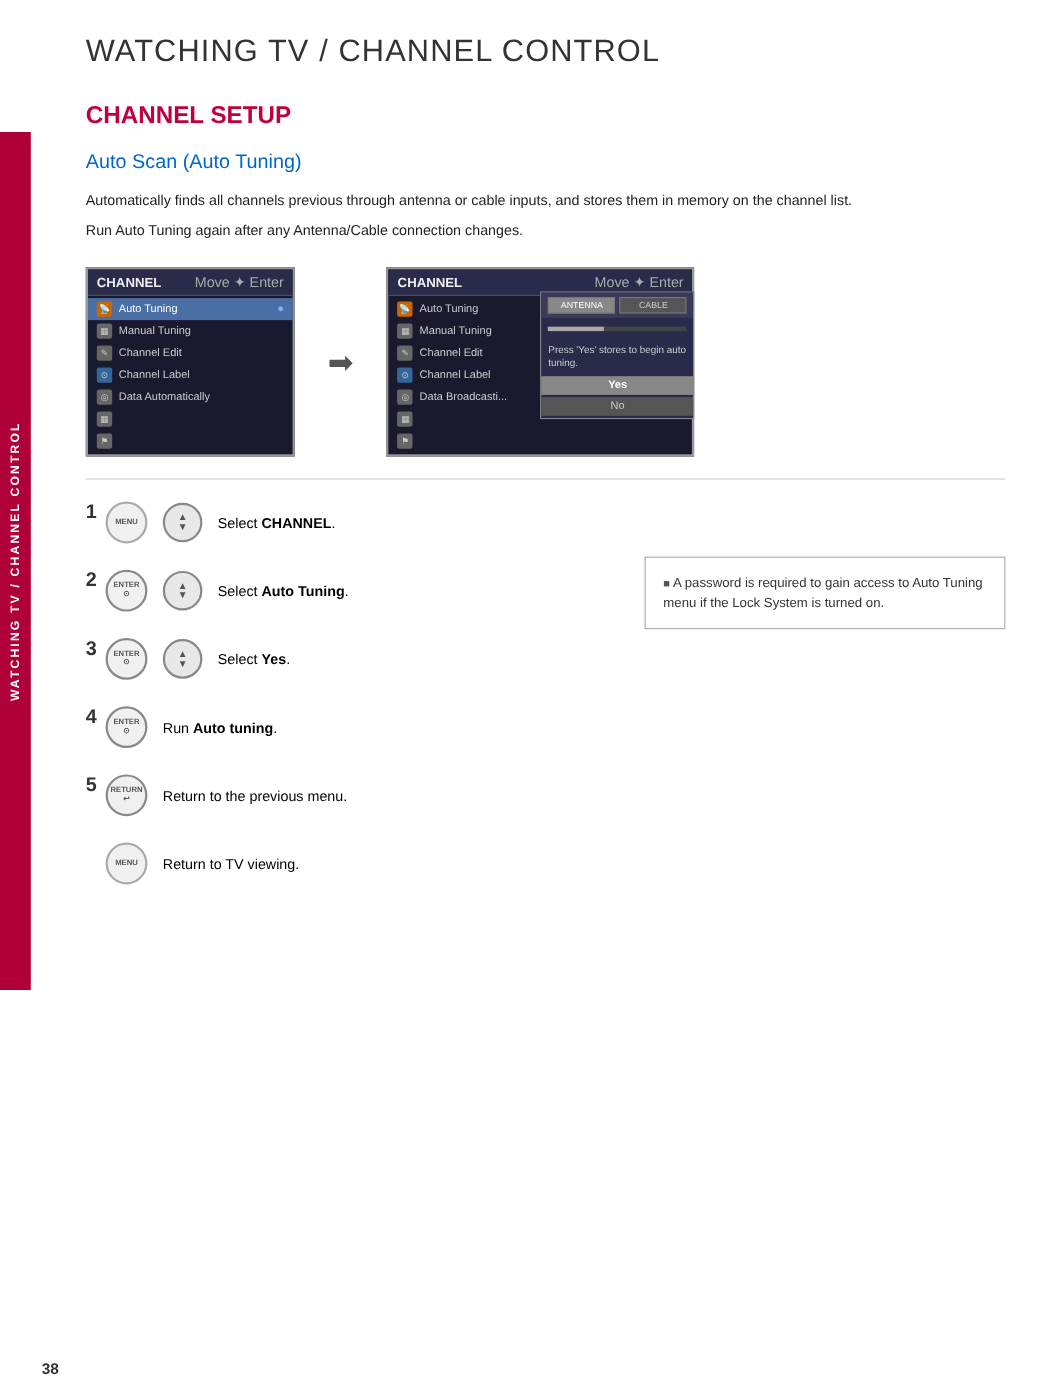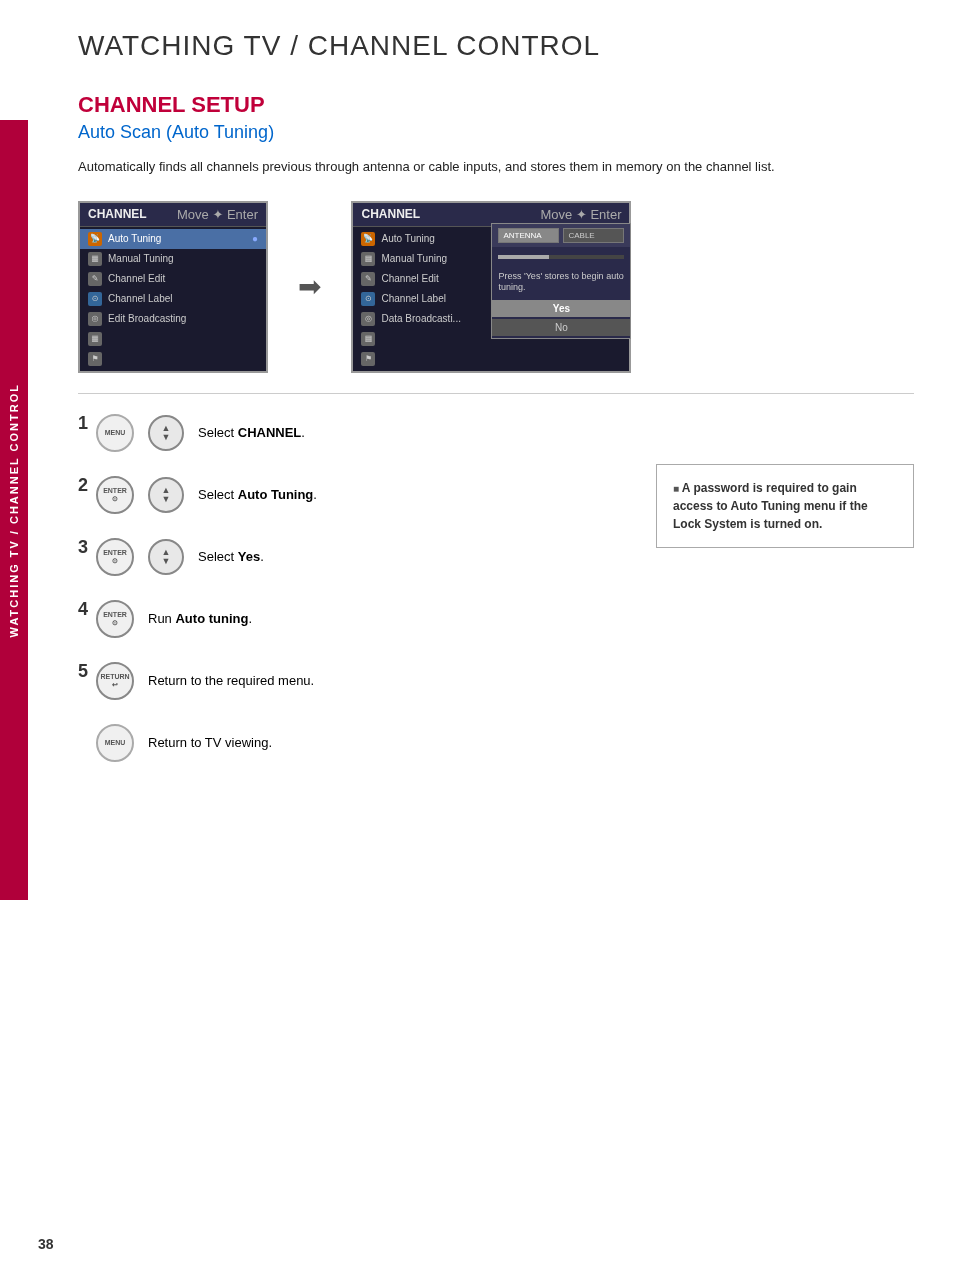--- a/index.html
+++ b/index.html
@@ -47,21 +47,21 @@
       letter-spacing: 1px;
       margin-bottom: 30px;
       text-transform: uppercase;
     }
 
     
     .section-title {
       font-size: 22px;
       font-weight: bold;
       color: #c0003a;
-      margin-bottom: 4px;
+      margin-bottom: 19px;
     }
 
     
     .subsection-title {
       font-size: 18px;
       font-weight: normal;
       color: #0066cc;
       margin-bottom: 14px;
     }
 
@@ -182,21 +182,21 @@
       gap: 4px;
       padding: 4px 6px;
       background: #3a3a5a;
     }
 
     .popup-btn {
       flex: 1;
       background: #555;
       color: #ccc;
       font-size: 8px;
-      text-align: left;
+      text-align: center;
       padding: 2px 4px;
       border: 1px solid #777;
     }
     .popup-btn.active {
       background: #888;
       color: white;
     }
 
     .popup-slider {
       padding: 4px 6px;
@@ -336,29 +336,28 @@
       font-size: 13px;
       color: #000000;
     }
 
     .step-text strong {
       font-weight: bold;
     }
 
     
     .note-box {
-      width: 258px;
+      width: 328px;
       border: 1px solid #aaa;
       padding: 14px 16px;
       font-size: 12px;
       color: #333;
       line-height: 1.5;
       align-self: flex-start;
       margin-top: 50px;
-      font-weight: bold;
     }
 
     .note-box::before {
       content: '■ ';
       color: #555;
       font-size: 10px;
     }
 
     
     .page-number {
@@ -379,20 +378,21 @@
 
 <div class="main-content">
 
   <h1 class="page-title">WATCHING TV / CHANNEL CONTROL</h1>
 
   <h2 class="section-title">CHANNEL SETUP</h2>
 
   <h3 class="subsection-title">Auto Scan (Auto Tuning)</h3>
 
   <p class="body-text">Automatically finds all channels previous through antenna or cable inputs, and stores them in memory on the channel list.</p>
+  <p class="body-text">Run Auto Tuning again after any Antenna/Cable connection changes.</p>
 
   <div class="screenshots-area">
 
     <div class="tv-menu-box">
       <div class="tv-menu-header">
         <span class="channel-label">CHANNEL</span>
         <span class="nav-hint">Move  ✦ Enter</span>
       </div>
       <div class="tv-menu-body">
         <div class="tv-menu-item selected">
@@ -407,21 +407,21 @@
         <div class="tv-menu-item">
           <div class="tv-menu-icon gray">✎</div>
           <span>Channel Edit</span>
         </div>
         <div class="tv-menu-item">
           <div class="tv-menu-icon blue">⊙</div>
           <span>Channel Label</span>
         </div>
         <div class="tv-menu-item">
           <div class="tv-menu-icon gray">◎</div>
-          <span>Edit Broadcasting</span>
+          <span>Data Automatically</span>
         </div>
         <div class="tv-menu-item">
           <div class="tv-menu-icon gray">▦</div>
         </div>
         <div class="tv-menu-item">
           <div class="tv-menu-icon gray">⚑</div>
         </div>
       </div>
     </div>
 
@@ -536,21 +536,21 @@
         <span class="step-text">Run <strong>Auto tuning</strong>.</span>
       </div>
 
       <div class="step-row">
         <div class="step-number-btn">
           <span class="step-num">5</span>
           <div class="btn-circle return-btn">
             <span style="font-size:7px; text-align:center; line-height:1.1;">RETURN<br>↩</span>
           </div>
         </div>
-        <span class="step-text">Return to the required menu.</span>
+        <span class="step-text">Return to the previous menu.</span>
       </div>
 
       <div class="step-row">
         <div class="step-number-btn">
           <span class="step-num" style="min-width:14px;"> </span>
           <div class="btn-circle menu-btn">
             <span style="font-size:7px; text-align:center; line-height:1.1;">MENU</span>
           </div>
         </div>
         <span class="step-text">Return to TV viewing.</span>

